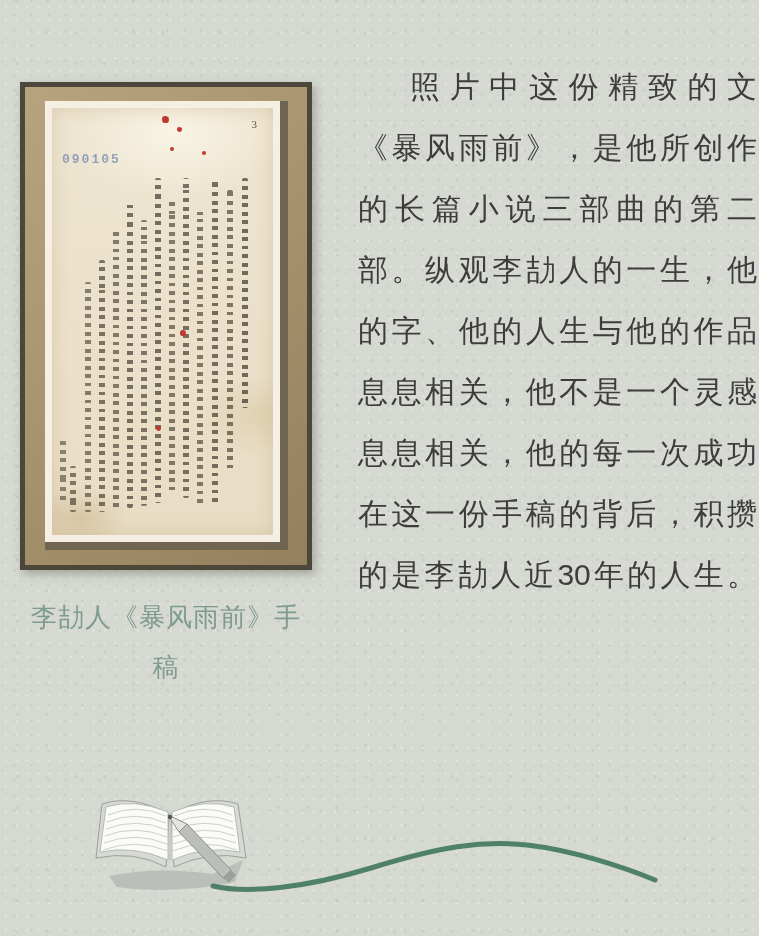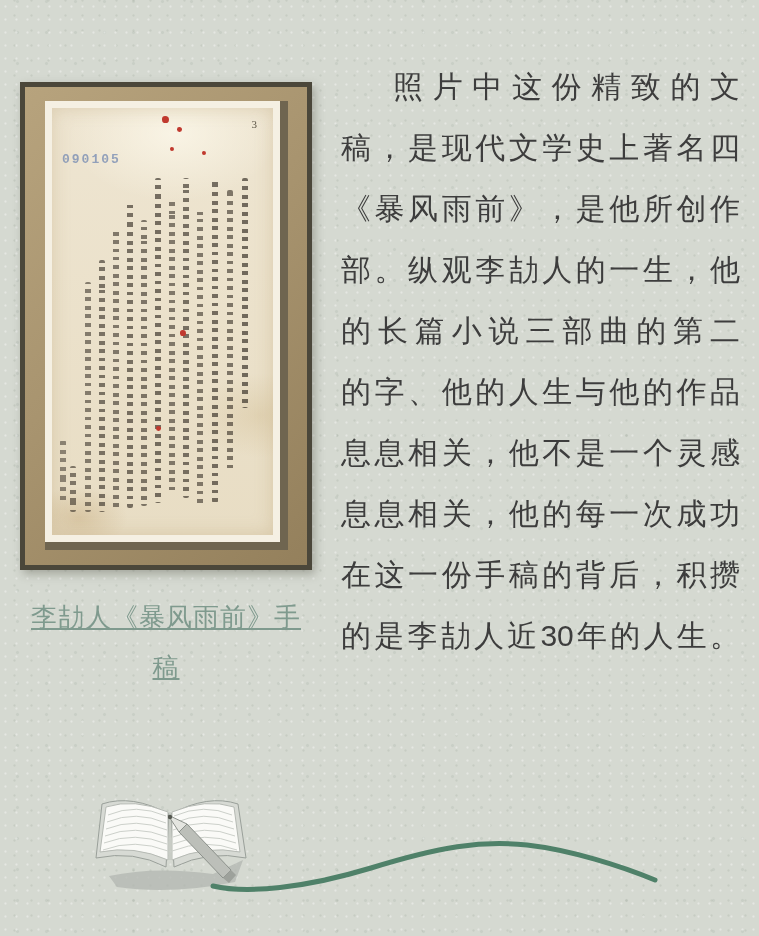--- a/index.html
+++ b/index.html
@@ -108,30 +108,29 @@
                 <div class="red-dot" style="left: 150px; top: 43px; width: 4px; height: 4px; background: rgb(192, 57, 46);"></div>
                 <div class="red-dot" style="left: 128px; top: 222px; width: 6px; height: 6px; background: rgb(192, 57, 46);"></div>
                 <div class="red-dot" style="left: 104px; top: 318px; width: 5px; height: 5px; background: rgb(192, 57, 46);"></div>
               </div>
           </div>
         </div>
       </div>
     </div>
   </div>
 
-  <div class="caption" style="color: rgb(127, 154, 142); text-decoration: underline;">
+  <div class="caption" style="color: rgb(127, 154, 142);">
     <div>李劼人《暴风雨前》手稿</div>
   </div>
 
-  <div class="article" style="color: rgb(61, 61, 61);">
+  <div class="article" style="color: rgb(61, 61, 61); margin-left: 17px;">
     <div class="aline first">照片中这份精致的文</div>
-    <div class="aline">稿，是现代文学史上著名四</div>
     <div class="aline">《暴风雨前》，是他所创作</div>
+    <div class="aline">的长篇小说三部曲的第二</div>
     <div class="aline">部。纵观李劼人的一生，他</div>
-    <div class="aline">的长篇小说三部曲的第二</div>
     <div class="aline">的字、他的人生与他的作品</div>
     <div class="aline">息息相关，他不是一个灵感</div>
     <div class="aline">息息相关，他的每一次成功</div>
     <div class="aline">在这一份手稿的背后，积攒</div>
     <div class="aline">的是李劼人近30年的人生。</div>
   </div>
 
   <svg class="footer-art" width="585" height="118" viewBox="0 0 585 118">
     <g>
       <path d="M14 86 Q60 76 118 84 L148 70 L140 92 Q76 105 22 97 Z" fill="#b2b6b0" opacity=".75"></path>

